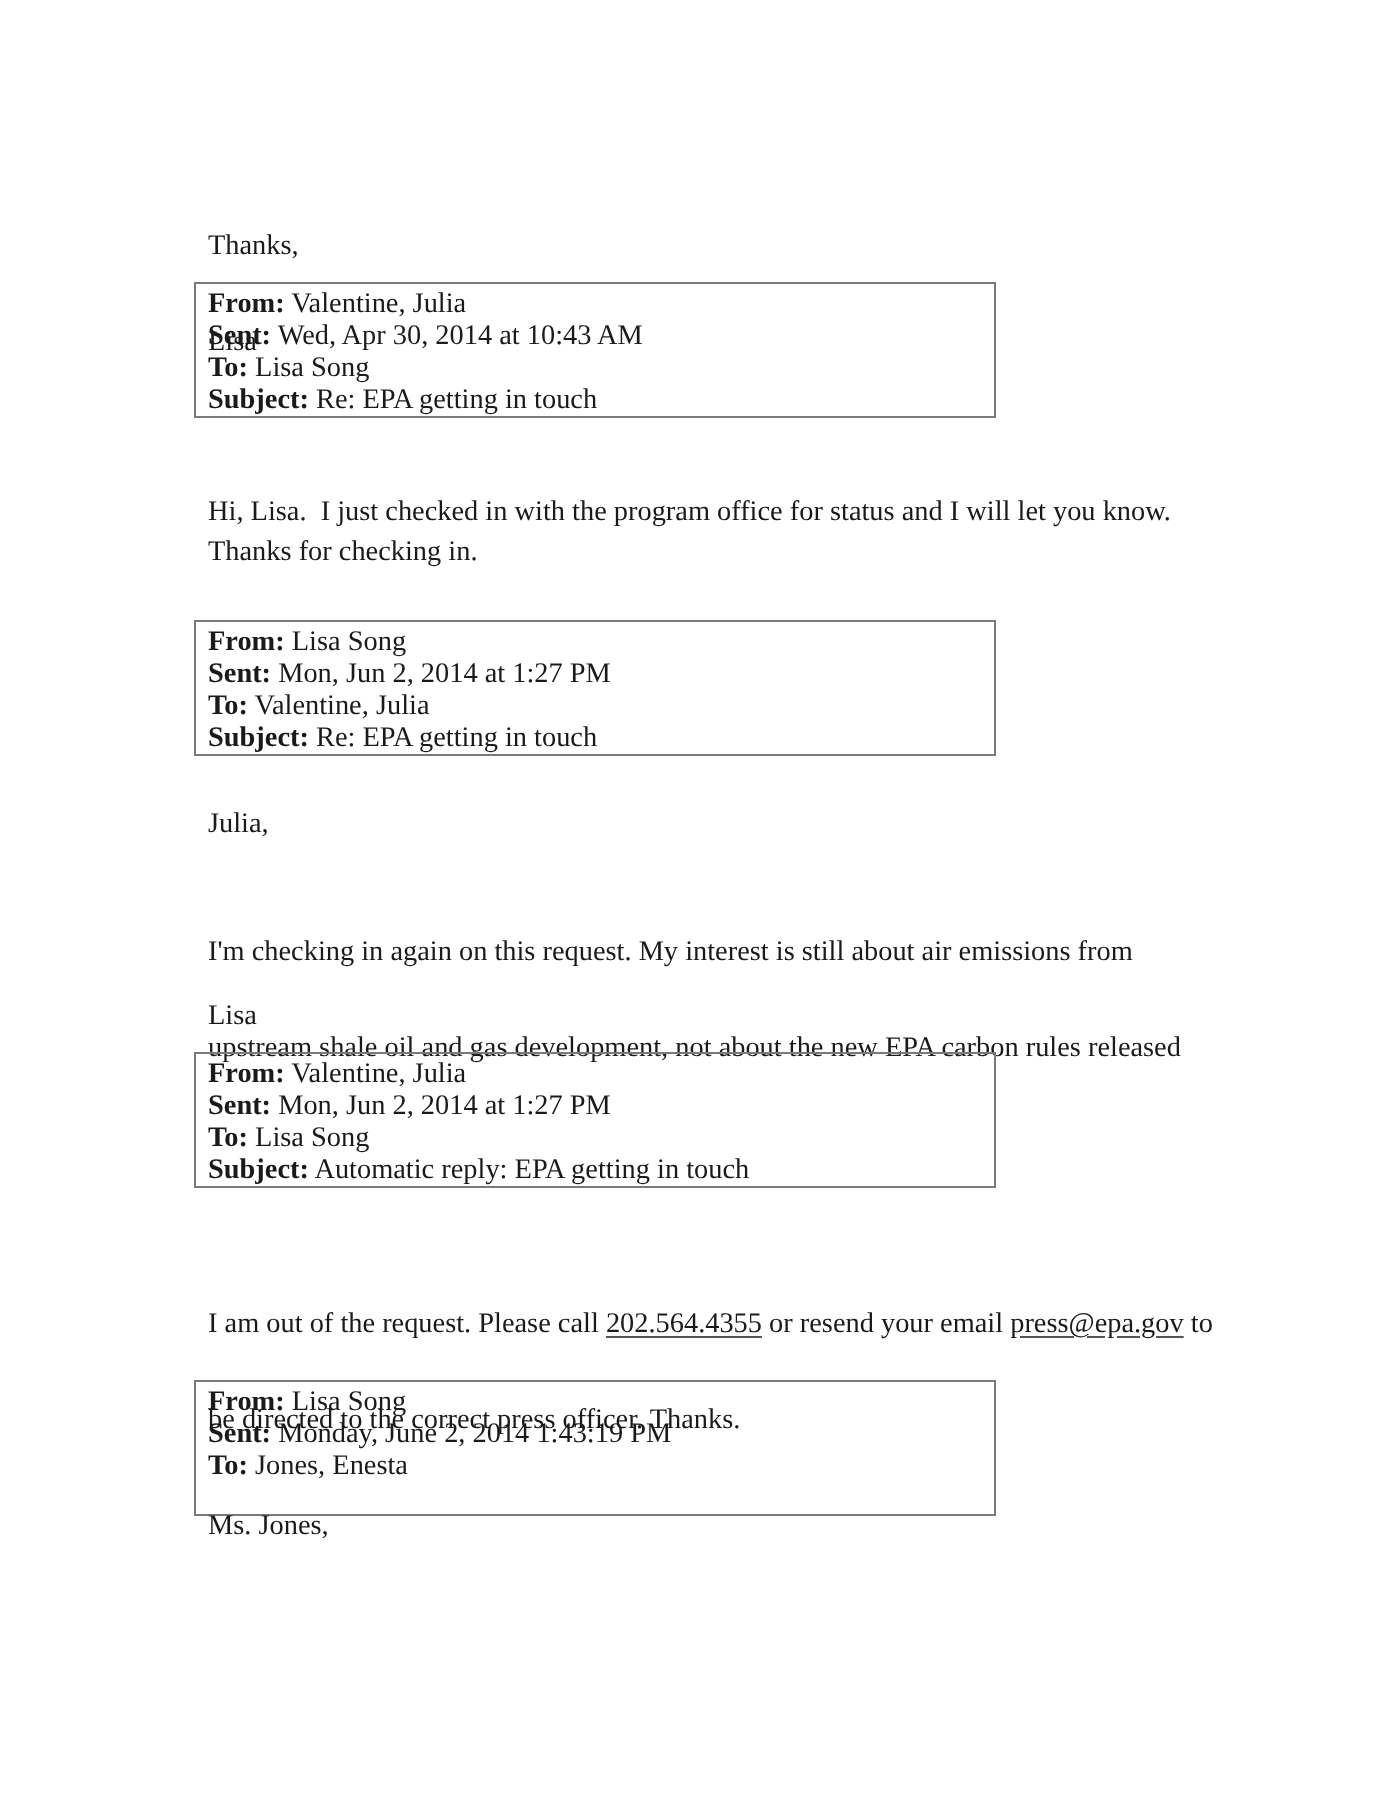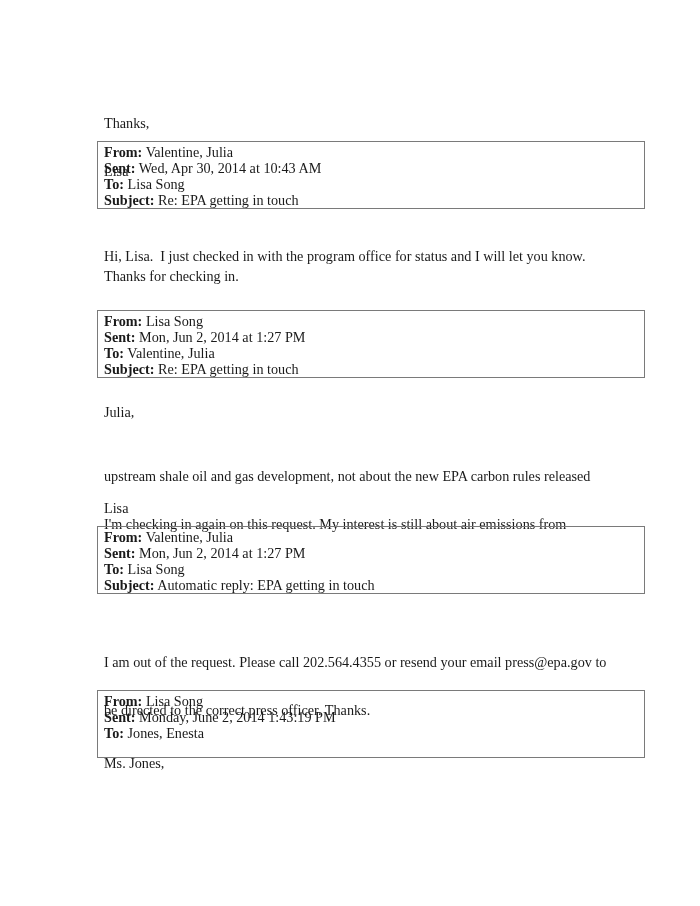--- a/index.html
+++ b/index.html
@@ -14,28 +14,28 @@
       overflow: hidden;
       font-family: "Liberation Serif", serif;
       font-size: 14.2px;
       color: #1a1a1a;
       line-height: 16px;
     }
     .para { position: absolute; left: 104px; width: 500px; white-space: pre-wrap; }
     .hdr-box {
       position: absolute;
       left: 97px;
-      width: 548px;
+      width: 401px;
       border: 1.5px solid #7a7a7a;
       padding: 2px 0 1px 6px;
       box-sizing: border-box;
     }
     .hdr-line { display: block; height: 16px; white-space: nowrap; }
     .hdr-label { font-weight: bold; }
-    .link { text-decoration-color: #555; text-underline-offset: 2px; margin-top: 28px; }
+    .link { text-decoration: underline; text-decoration-color: #555; text-underline-offset: 2px; margin-top: 28px; }
   </style>
 </head>
 <body>
 
 <div class="para" style="top:83px;">
   <span class="hdr-line">Thanks,</span>
   <span class="hdr-line">Lisa</span>
 </div>
 
 <div class="hdr-box" style="top:141px; height:68px;">
@@ -50,22 +50,22 @@
 
 <div class="hdr-box" style="top:310px; height:68px;">
   <span class="hdr-line"><span class="hdr-label">From:</span> <span>Lisa Song</span></span>
   <span class="hdr-line"><span class="hdr-label">Sent:</span> <span>Mon, Jun 2, 2014 at 1:27 PM</span></span>
   <span class="hdr-line"><span class="hdr-label">To:</span> <span>Valentine, Julia</span></span>
   <span class="hdr-line"><span class="hdr-label">Subject:</span> <span>Re: EPA getting in touch</span></span>
 </div>
 
 <div class="para" style="top:404px;">Julia,</div>
 <div class="para" style="top:436px; width:520px;">
+  <span class="hdr-line">I'm checking in again on this request. My interest is still about air emissions from</span>
   <span class="hdr-line">upstream shale oil and gas development, not about the new EPA carbon rules released</span>
-  <span class="hdr-line">I'm checking in again on this request. My interest is still about air emissions from</span>
 </div>
 <div class="para" style="top:500px;">Lisa</div>
 
 <div class="hdr-box" style="top:526px; height:68px;">
   <span class="hdr-line"><span class="hdr-label">From:</span> <span>Valentine, Julia</span></span>
   <span class="hdr-line"><span class="hdr-label">Sent:</span> <span>Mon, Jun 2, 2014 at 1:27 PM</span></span>
   <span class="hdr-line"><span class="hdr-label">To:</span> <span>Lisa Song</span></span>
   <span class="hdr-line"><span class="hdr-label">Subject:</span> <span>Automatic reply: EPA getting in touch</span></span>
 </div>
 

